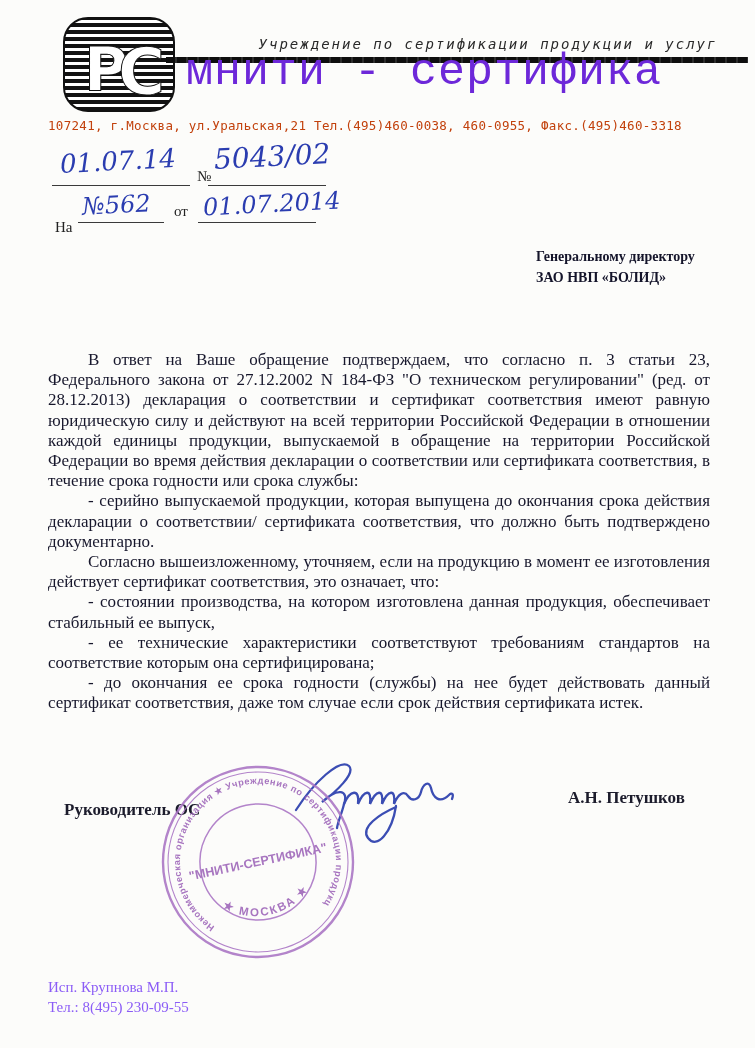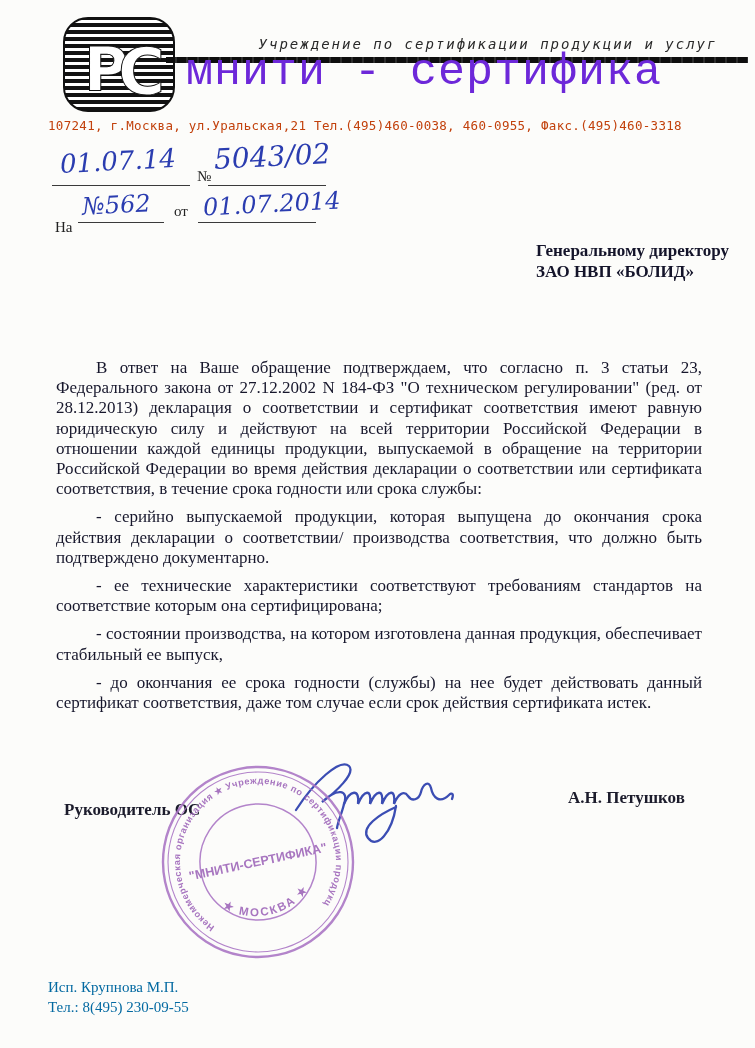--- a/index.html
+++ b/index.html
@@ -31,42 +31,42 @@
   }
   
   .hw{
     font-family:"DejaVu Serif", serif; font-style:italic;
     color:#2b3db0; white-space:nowrap; transform:rotate(-3deg);
   }
   .ref-label{position:absolute; font-size:15px; color:#222;}
   .u-line{position:absolute; border-bottom:1.6px solid #3a3a3a; height:1px;}
   
   .recipient{
-    position:absolute; left:536px; top:240px; width:210px;
-    font-weight:bold; font-size:17px; line-height:21px; color:#14142a;
+    position:absolute; left:536px; top:246px; width:210px;
+    font-weight:bold; font-size:14px; line-height:21px; color:#14142a;
   }
   
   .body-text{
     position:absolute; left:48px; top:350px; width:662px;
     font-size:17px; line-height:20.2px; text-align:justify; color:#17172c;
   }
-  .body-text p{margin:8px; text-indent:40px;}
+  .body-text p{margin:0; text-indent:40px;}
   
   .sig-title{position:absolute; left:64px; top:788px; font-weight:bold; font-size:17px;margin-top:12px;}
   .sig-name{position:absolute; left:568px; top:788px; font-weight:bold; font-size:17px;}
   .sig-script{position:absolute; left:292px; top:752px; width:172px; height:96px;}
   
   .stamp{
     position:absolute; left:158px; top:762px; width:200px; height:200px;
     transform:rotate(-12deg); opacity:0.88;
   }
   
   .footer{
     position:absolute; left:48px; top:977px;
-    font-size:15px; line-height:20px; color:#0369a1;
+    font-size:15px; line-height:20px; color:#8b5cf6;
   }
 </style>
 </head>
 <body>
 
 <div class="page">
 
   <svg class="logo" viewBox="0 0 114 98" aria-hidden="true">
     <defs>
       <pattern id="stripes" width="8" height="7" patternUnits="userSpaceOnUse">
@@ -99,23 +99,24 @@
   <div class="hw" style="position:absolute; left:203px; top:190px; font-size:24px;">01.07.2014</div>
   <div class="u-line" style="left:198px; top:221px; width:118px;"></div>
 
   <div class="recipient">
     <div>Генеральному директору</div>
     <div>ЗАО НВП «БОЛИД»</div>
   </div>
 
   <div class="body-text">
     <p>В ответ на Ваше обращение подтверждаем, что согласно п. 3 статьи 23, Федерального закона от 27.12.2002 N 184-ФЗ "О техническом регулировании" (ред. от 28.12.2013) декларация о соответствии и сертификат соответствия имеют равную юридическую силу и действуют на всей территории Российской Федерации в отношении каждой единицы продукции, выпускаемой в обращение на территории Российской Федерации во время действия декларации о соответствии или сертификата соответствия, в течение срока годности или срока службы:</p>
-    <p>- серийно выпускаемой продукции, которая выпущена до окончания срока действия декларации о соответствии/ производства соответствия, что должно быть подтверждено документарно.</p>
+    <p>- серийно выпускаемой продукции, которая выпущена до окончания срока действия декларации о соответствии/ сертификата соответствия, что должно быть подтверждено документарно.</p>
+    <p>Согласно вышеизложенному, уточняем, если на продукцию в момент ее изготовления действует сертификат соответствия, это означает, что:</p>
+    <p>- состоянии производства, на котором изготовлена данная продукция, обеспечивает стабильный ее выпуск,</p>
     <p>- ее технические характеристики соответствуют требованиям стандартов на соответствие которым она сертифицирована;</p>
-    <p>- состоянии производства, на котором изготовлена данная продукция, обеспечивает стабильный ее выпуск,</p>
     <p>- до окончания ее срока годности (службы) на нее будет действовать данный сертификат соответствия, даже  том случае если срок действия сертификата истек.</p>
   </div>
 
   <div class="sig-title">Руководитель ОС</div>
   <div class="sig-name">А.Н. Петушков</div>
 
   <svg class="sig-script" viewBox="0 0 172 96" aria-hidden="true">
     <g fill="none" stroke="#2b3fae" stroke-width="2.3" stroke-linecap="round" opacity="0.92">
       <path d="M4,58 C22,30 48,6 57,14 C64,21 44,40 30,50 C46,35 57,38 52,52 C50,61 46,69 45,76"></path>
       <path d="M52,52 C58,38 68,36 66,52 C72,38 80,36 78,52 C84,38 92,36 90,52 C96,38 104,36 102,52 C106,42 112,38 116,44 C120,50 127,48 129,40 C131,32 137,28 139,36 C141,46 148,52 157,43 C160,40 162,42 160,47"></path>

